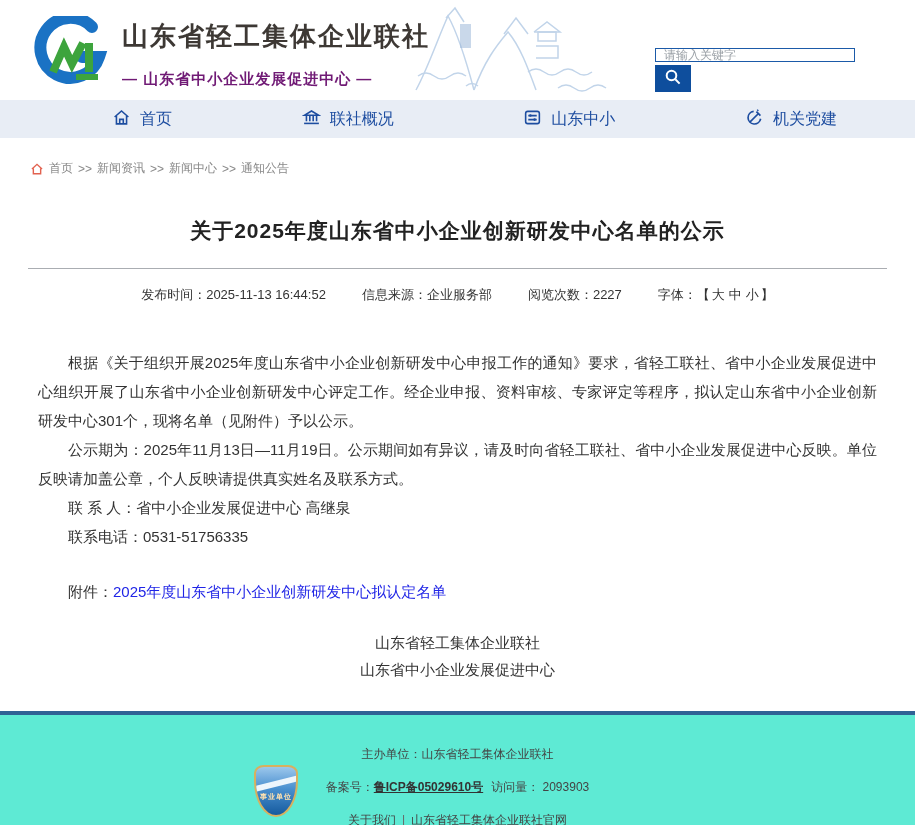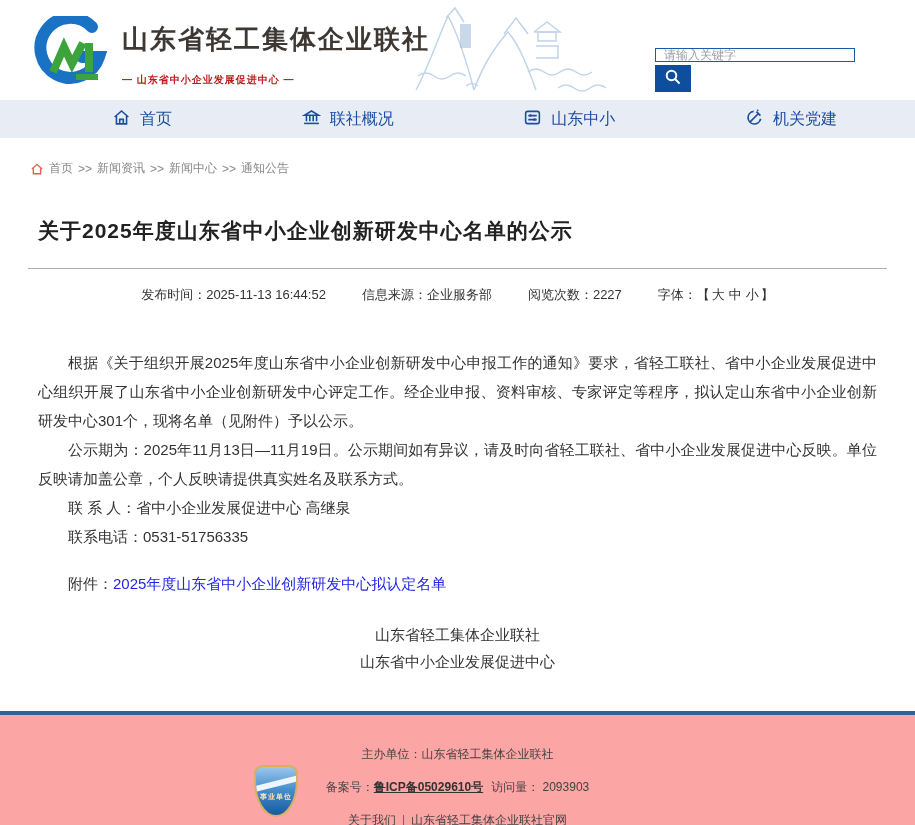--- a/index.html
+++ b/index.html
@@ -5,21 +5,21 @@
   * { box-sizing: border-box; margin: 0; padding: 0; }
   html,body { width:915px; height:825px; }
   body {
     font-family: "Liberation Sans", "DejaVu Sans", sans-serif;
     background:#ffffff; color:#333; position:relative; overflow:hidden;
   }
   
   .header { position:relative; height:100px; background:#fff; }
   .logo-wrap { position:absolute; left:26px; top:16px; display:flex; align-items:center; gap:12px; cursor:pointer; }
   .org-title { font-size:26px; font-weight:900; color:#3d3834; letter-spacing:2px; }
-  .org-subtitle { font-size:10px; font-weight:700; color:#b91c1c; letter-spacing:1px; margin-top:16px; }
+  .org-subtitle { font-size:15px; font-weight:700; color:#701a75; letter-spacing:1px; margin-top:16px; }
   .mountain-art { position:absolute; left:408px; top:2px; pointer-events:none; }
   .search-wrap { position:absolute; left:655px; top:45px; }
   .search-input {
     width:200px; height:14px; border:1px solid #1b5aa8; background:#fff;
     font-size:12px; padding:0 8px; color:#333; outline:none;
     font-family:"Liberation Sans","DejaVu Sans",sans-serif;
   }
   .search-input::placeholder { color:#9aa0a6; }
   .search-btn { width:36px; height:27px; background:#0e4e9d; border:none; margin-top:2px;
     display:flex; align-items:center; justify-content:center; cursor:pointer; }
@@ -28,34 +28,34 @@
     height:38px; background:#e8edf5; display:flex; align-items:center;
     justify-content:space-between; padding:0 78px 0 112px;
   }
   .nav-item { display:flex; align-items:center; gap:9px; color:#1d4da0; font-size:16px; cursor:pointer; }
   
   .breadcrumb { margin:22px 0 0 30px; display:flex; align-items:center; gap:5px; font-size:12px; color:#888; }
   .crumb { cursor:pointer; }
   .crumb-sep { color:#888; }
   
   .article { padding:0 38px; }
-  .article-title { margin-top:40px; font-size:21px; font-weight:bold; color:#222; letter-spacing:1px; }
+  .article-title { margin-top:40px; text-align:center; font-size:21px; font-weight:bold; color:#222; letter-spacing:1px; }
   .title-rule { border:none; border-top:1px solid #aaadb2; margin:23px -10px 0 -10px; }
   .meta { margin-top:17px; display:flex; justify-content:center; gap:36px; font-size:13px; color:#333; }
   .meta-group { white-space:nowrap; }
   .font-opt { cursor:pointer; margin:0 2px; }
   .body-text { margin-top:44px; font-size:15px; line-height:29px; color:#333; }
   .body-text p { text-indent:2em; text-align:justify; }
-  .attach-line { margin-top:24px; font-size:15px; text-indent:2em; }
+  .attach-line { margin-top:32px; font-size:15px; text-indent:2em; }
   .attach-link { color:#2025e6; cursor:pointer; text-decoration:none; }
   .signature { margin-top:27px; text-align:center; font-size:15px; line-height:27px; color:#333; }
   
   .footer {
     position:absolute; left:0; right:0; bottom:0; height:114px;
-    background:#fca5a5; border-top:4px solid #2f6295;
+    background:#5eead4; border-top:4px solid #2f6295;
   }
   .footer-text { padding-top:31px; text-align:center; font-size:12px; color:#444; }
   .footer-text .row { margin-bottom:16px; }
   .beian-link { font-weight:bold; color:#333; text-decoration:underline; cursor:pointer;margin-top:8px; }
   .visits-label { margin-left:8px; }
   .footer-link { cursor:pointer; }
   .footer-divider { margin:0 6px; color:#666; }
   .badge {
     position:absolute; left:254px; top:50px; width:48px; height:56px; cursor:pointer;
   }

